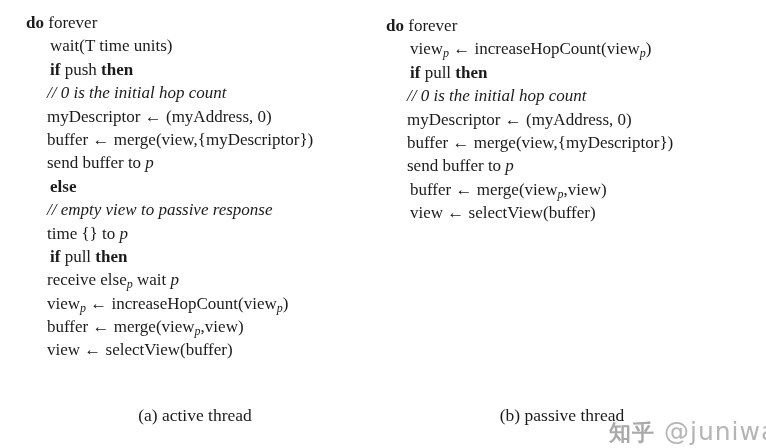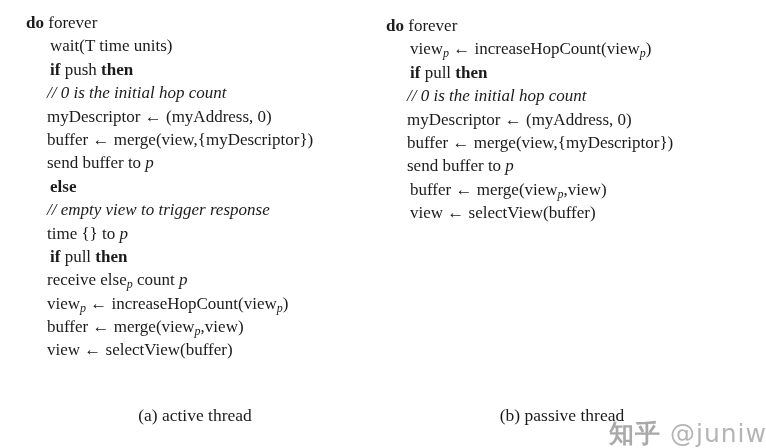--- a/index.html
+++ b/index.html
@@ -42,21 +42,21 @@
   .caption-a{left:85px;}
   .caption-b{left:452px;}
   .watermark{
     position:absolute;
     left:589px;top:399px;
     z-index:1;
     white-space:pre;
     letter-spacing:1px;
   }
   .wm-logo{
-    font-size:25px;
+    font-size:22px;
     font-weight:bold;
     font-family:"DejaVu Sans","Liberation Sans",sans-serif;
     text-align:right;
   }
   .wm-handle{
     font-size:25px;
     font-family:"DejaVu Sans","Liberation Sans",sans-serif;
   }
 </style>
 </head>
@@ -66,24 +66,24 @@
 
   <div class="panel panel-a">
       <div class="code-line indent-0"><span class="kw">do</span><span> forever</span></div>
       <div class="code-line indent-1"><span>wait(T time units)</span></div>
       <div class="code-line indent-1"><span class="kw">if</span><span> push </span><span class="kw">then</span></div>
       <div class="code-line indent-2"><span class="it">// 0 is the initial hop count</span></div>
       <div class="code-line indent-2"><span>myDescriptor ← (myAddress, 0)</span></div>
       <div class="code-line indent-2 hang"><span>buffer ← merge(view,{myDescriptor})</span></div>
       <div class="code-line indent-2"><span>send buffer to </span><span class="it">p</span></div>
       <div class="code-line indent-1"><span class="kw">else</span></div>
-      <div class="code-line indent-2"><span class="it">// empty view to trigger response</span></div>
+      <div class="code-line indent-2"><span class="it">// empty view to passive response</span></div>
       <div class="code-line indent-2"><span>time {} to </span><span class="it">p</span></div>
       <div class="code-line indent-1"><span class="kw">if</span><span> pull </span><span class="kw">then</span></div>
-      <div class="code-line indent-2"><span>receive else</span><span class="sub">p</span><span> count </span><span class="it">p</span></div>
+      <div class="code-line indent-2"><span>receive else</span><span class="sub">p</span><span> wait </span><span class="it">p</span></div>
       <div class="code-line indent-2"><span>view</span><span class="sub">p</span><span> ← increaseHopCount(view</span><span class="sub">p</span><span>)</span></div>
       <div class="code-line indent-2"><span>buffer ← merge(view</span><span class="sub">p</span><span>,view)</span></div>
       <div class="code-line indent-2"><span>view ← selectView(buffer)</span></div>
     </div>
 
   <div class="panel panel-b">
       <div class="code-line indent-0"><span class="kw">do</span><span> forever</span></div>
       <div class="code-line indent-1"><span>view</span><span class="sub">p</span><span> ← increaseHopCount(view</span><span class="sub">p</span><span>)</span></div>
       <div class="code-line indent-1"><span class="kw">if</span><span> pull </span><span class="kw">then</span></div>
       <div class="code-line indent-2"><span class="it">// 0 is the initial hop count</span></div>

